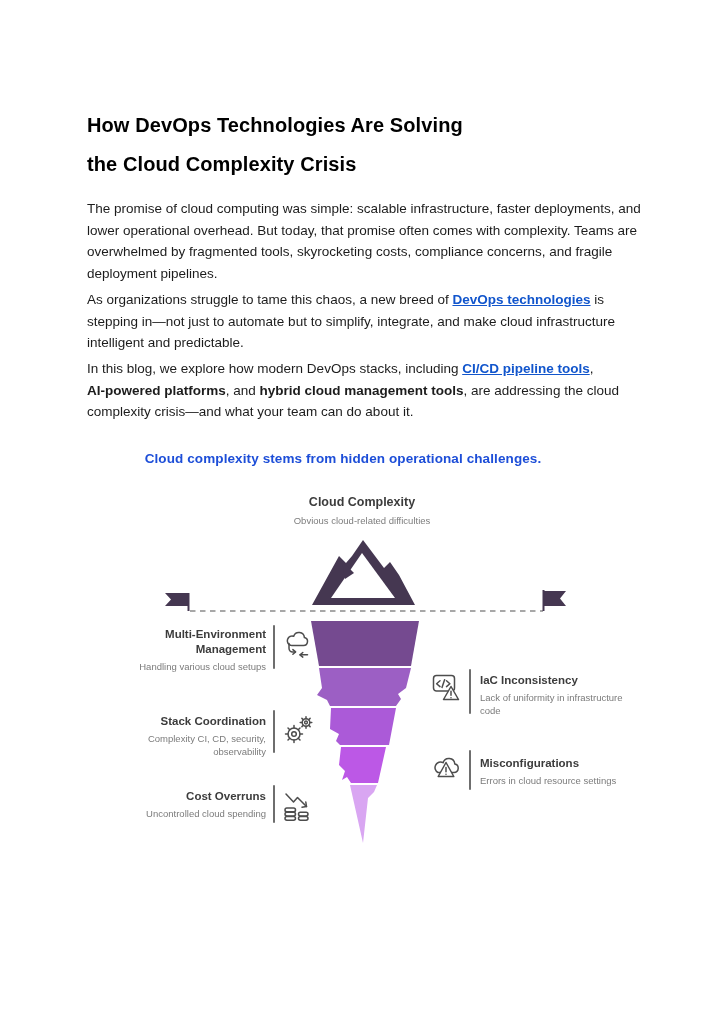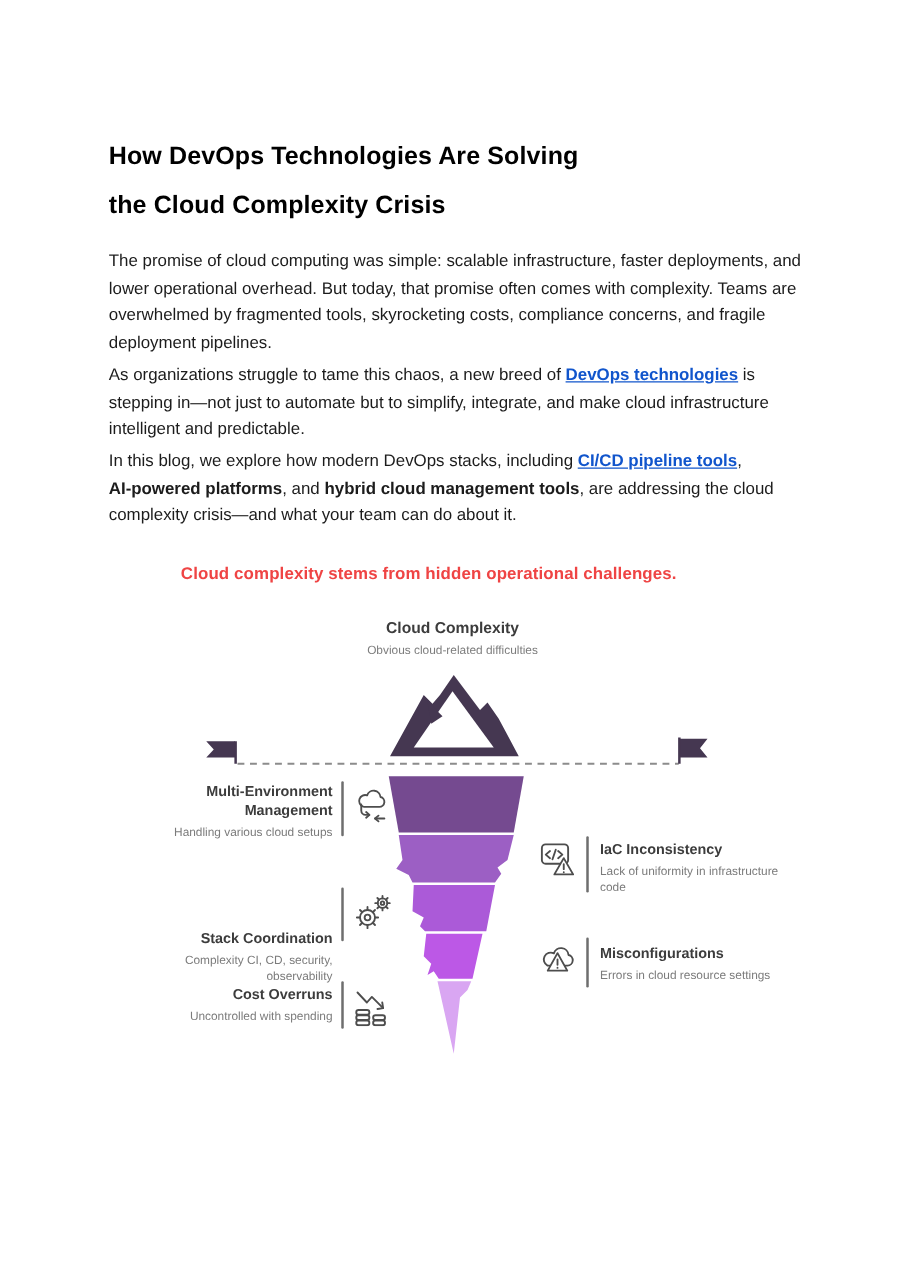--- a/index.html
+++ b/index.html
@@ -16,21 +16,21 @@
   }
   h1 div{white-space:nowrap;}
   .para{margin:4px 0 0 0;font-size:13.5px;line-height:21.7px;color:#1c1c1c;}
   .para .line{white-space:nowrap;}
   .seg-bold{font-weight:700;}
   .seg-link{color:#1155cc;font-weight:700;text-decoration:underline;cursor:pointer;margin-top:44px;}
   
   .infographic{position:absolute;left:0;top:447px;width:720px;height:430px;}
   .ig-heading{
     position:absolute;top:4px;left:0;width:686px;text-align:center;
-    font-size:13.5px;font-weight:700;color:#ef4444;letter-spacing:.1px;
+    font-size:13.5px;font-weight:700;color:#1d4ed8;letter-spacing:.1px;
   }
   .summit-title{
     position:absolute;top:48px;left:2px;width:720px;text-align:center;
     font-size:12.5px;font-weight:700;color:#3c3c3c;
   }
   .summit-subtitle{
     position:absolute;top:68px;left:2px;width:720px;text-align:center;
     font-size:9.5px;color:#7d7d7d;
   }
   .iceberg-svg{position:absolute;left:0;top:0;width:720px;height:423px;}
@@ -121,21 +121,21 @@
           <svg width="34" height="34" viewBox="0 0 34 34">
    <path fill="none" stroke="#4d4d4d" stroke-width="1.5" stroke-linecap="round" stroke-linejoin="round" d="M10.5 16.5 h12 a4 4 0 0 0 0.9 -7.9 a5.5 5.5 0 0 0 -10.7 -1.3 a4.5 4.5 0 0 0 -3.2 9"></path>
    <path fill="none" stroke="#4d4d4d" stroke-width="1.5" stroke-linecap="round" stroke-linejoin="round" d="M8 14.5 v4.8 a3.6 3.6 0 0 0 3.6 3.6 h2.7"></path>
    <path fill="none" stroke="#4d4d4d" stroke-width="1.5" stroke-linecap="round" stroke-linejoin="round" d="M11.9 20.6 l2.7 2.3 -2.7 2.3"></path>
    <path fill="none" stroke="#4d4d4d" stroke-width="1.5" stroke-linecap="round" stroke-linejoin="round" d="M26.5 25.8 h-7.4"></path>
    <path fill="none" stroke="#4d4d4d" stroke-width="1.5" stroke-linecap="round" stroke-linejoin="round" d="M21.8 23.5 l-2.8 2.3 2.8 2.3"></path>
           </svg>
         </div>
       </div>
       <div class="lrow" style="top: 263px;">
-        <div class="ltext" style="padding-top: 4px; margin-top: 30px;">
+        <div class="ltext" style="padding-top: 4px;">
           <div class="blk-title">
             <div>Stack Coordination</div>
           </div>
           <div class="blk-sub">
             <div>Complexity CI, CD, security,</div>
             <div>observability</div>
           </div>
         </div>
         <div class="vdiv" style="height: 43px;"></div>
         <div class="blk-icon" style="margin-top: 2px;">
@@ -148,21 +148,21 @@
    <path fill="none" stroke="#4d4d4d" stroke-width="1.5" stroke-linecap="round" stroke-linejoin="round" d="M28.8 10.5 L30.8 10.5 M27.7 13.2 L29.1 14.6 M25 14.3 L25 16.3 M22.3 13.2 L20.9 14.6 M21.2 10.5 L19.2 10.5 M22.3 7.8 L20.9 6.4 M25 6.7 L25 4.7 M27.7 7.8 L29.1 6.4"></path>
           </svg>
         </div>
       </div>
       <div class="lrow" style="top: 338px;">
         <div class="ltext" style="padding-top: 4px;">
           <div class="blk-title">
             <div>Cost Overruns</div>
           </div>
           <div class="blk-sub">
-            <div>Uncontrolled with spending</div>
+            <div>Uncontrolled cloud spending</div>
           </div>
         </div>
         <div class="vdiv" style="height: 38px;"></div>
         <div class="blk-icon" style="margin-top: 2px;">
           <svg width="34" height="34" viewBox="0 0 34 34">
    <path fill="none" stroke="#4d4d4d" stroke-width="1.5" stroke-linecap="round" stroke-linejoin="round" d="M5 7 L12.5 15 L16.5 10.5 L25.5 19.5"></path>
    <path fill="none" stroke="#4d4d4d" stroke-width="1.5" stroke-linecap="round" stroke-linejoin="round" d="M25.5 19.5 L24.8 15 M25.5 19.5 L21 20.2"></path>
    <rect fill="none" stroke="#4d4d4d" stroke-width="1.5" stroke-linecap="round" stroke-linejoin="round" x="4" y="21" width="10.5" height="3.8" rx="1.9"></rect>
    <rect fill="none" stroke="#4d4d4d" stroke-width="1.5" stroke-linecap="round" stroke-linejoin="round" x="4" y="25.2" width="10.5" height="3.8" rx="1.9"></rect>
    <rect fill="none" stroke="#4d4d4d" stroke-width="1.5" stroke-linecap="round" stroke-linejoin="round" x="4" y="29.4" width="10.5" height="3.8" rx="1.9"></rect>

